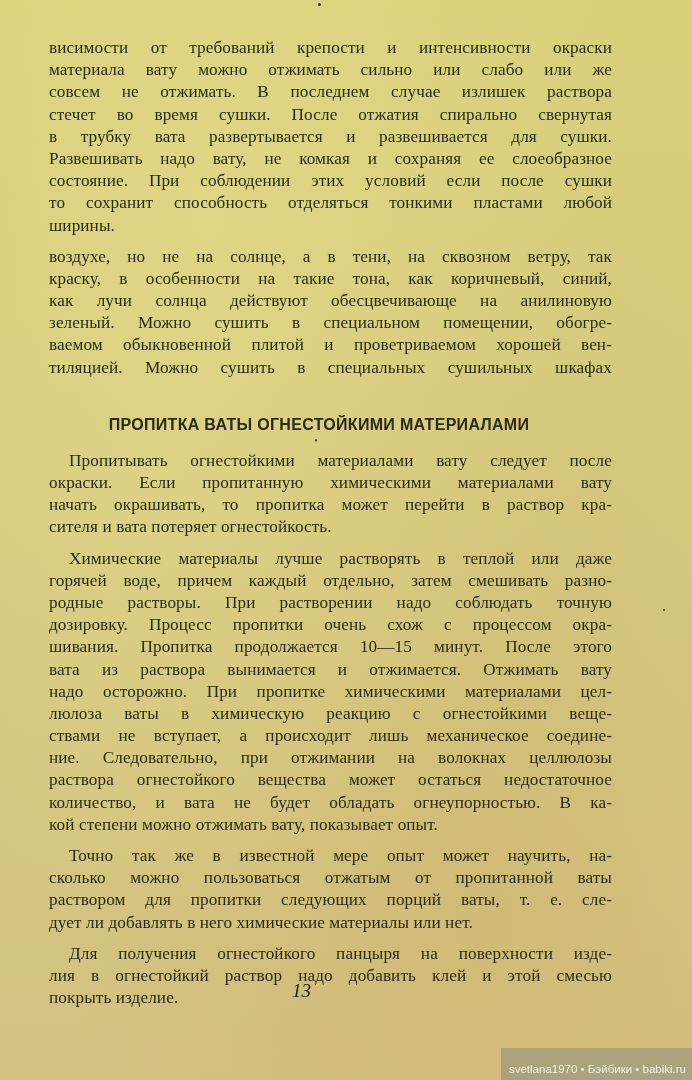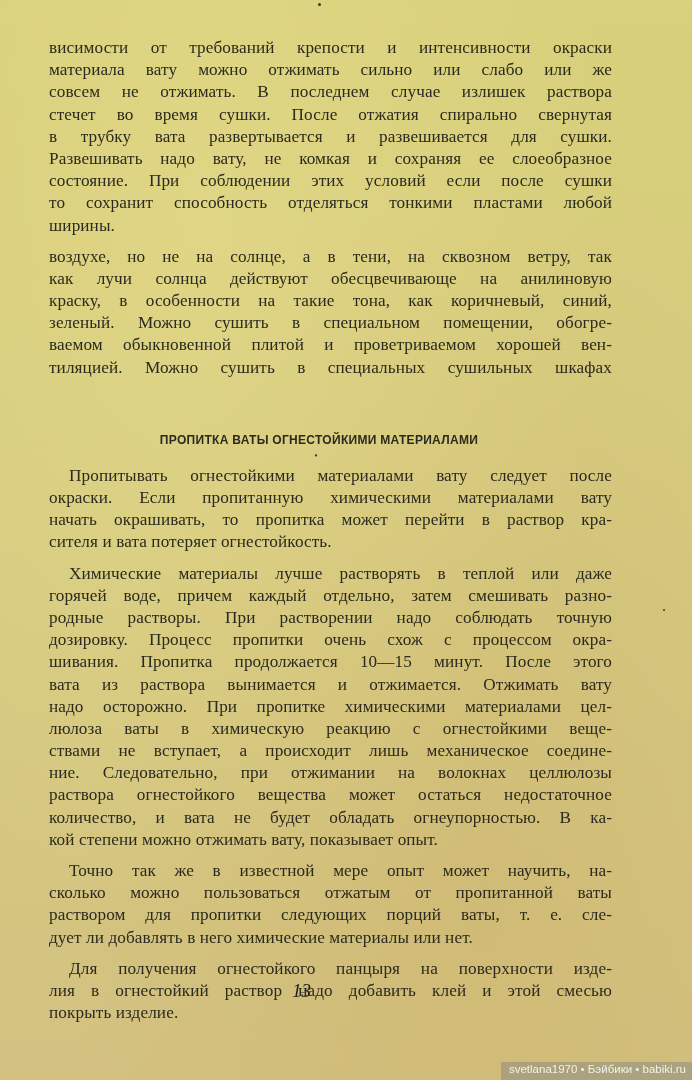--- a/index.html
+++ b/index.html
@@ -18,36 +18,36 @@
     display: block; height: 22.2px; line-height: 22.2px;
     font-size: 17.2px; white-space: nowrap;
     text-align: justify; text-align-last: justify;
     letter-spacing: 0.1px;
     margin-left: 29px;
   }
   .line.last { text-align-last: left; }
   .line.indent { padding-left: 20px; }
   .para { margin-bottom: 9px; }
   .heading {
-    margin-top: 50px; margin-bottom: 0;
+    margin-top: 35px; margin-bottom: 0;
     text-align: center; font-family: "Liberation Sans", "DejaVu Sans", sans-serif;
-    font-weight: bold; font-size: 12px; letter-spacing: 0.3px;
+    font-weight: bold; font-size: 16px; letter-spacing: 0.3px;
     height: 22px; line-height: 22px;
     padding-left: 6px;
   }
   .heading-dot { text-align: center; height: 14px; line-height: 10px; font-size: 10px; color:#444; }
   .page-number {
     position: absolute; left: 292px; top: 980px;
     font-style: italic; font-size: 19px; color: #222;
   }
   .watermark {
     position: absolute; right: 0; bottom: 0;
     background: rgba(140,140,130,0.55); color: #f2f2ea;
     font-family: "Liberation Sans", "DejaVu Sans", sans-serif;
-    font-size: 11.5px; padding: 1px 6px 5px 8px;
+    font-size: 11.5px; padding: 15px 6px 5px 8px;
   }
   .speck { position: absolute; width: 3px; height: 3px; border-radius: 50%; background:#3a3a2a; }
 </style>
 </head>
 <body>
 
 <div class="page">
   <div id="sec1">
       <div class="para">
         <span class="line">висимости от требований крепости и интенсивности окраски</span>
@@ -55,22 +55,22 @@
         <span class="line">совсем не отжимать. В последнем случае излишек раствора</span>
         <span class="line">стечет во время сушки. После отжатия спирально свернутая</span>
         <span class="line">в трубку вата развертывается и развешивается для сушки.</span>
         <span class="line">Развешивать надо вату, не комкая и сохраняя ее слоеобразное</span>
         <span class="line">состояние. При соблюдении этих условий если после сушки</span>
         <span class="line">то сохранит способность отделяться тонкими пластами любой</span>
         <span class="line last">ширины.</span>
       </div>
       <div class="para">
         <span class="line">воздухе, но не на солнце, а в тени, на сквозном ветру, так</span>
+        <span class="line">краску, в особенности на такие тона, как коричневый, синий,</span>
         <span class="line">как лучи солнца действуют обесцвечивающе на анилиновую</span>
-        <span class="line">краску, в особенности на такие тона, как коричневый, синий,</span>
         <span class="line">зеленый. Можно сушить в специальном помещении, обогре-</span>
         <span class="line">ваемом обыкновенной плитой и проветриваемом хорошей вен-</span>
         <span class="line">тиляцией. Можно сушить в специальных сушильных шкафах</span>
       </div>
     </div>
   <div class="heading">ПРОПИТКА ВАТЫ ОГНЕСТОЙКИМИ МАТЕРИАЛАМИ</div>
   <div class="heading-dot">•</div>
   <div id="sec2">
       <div class="para">
         <span class="line indent">Пропитывать огнестойкими материалами вату следует после</span>

